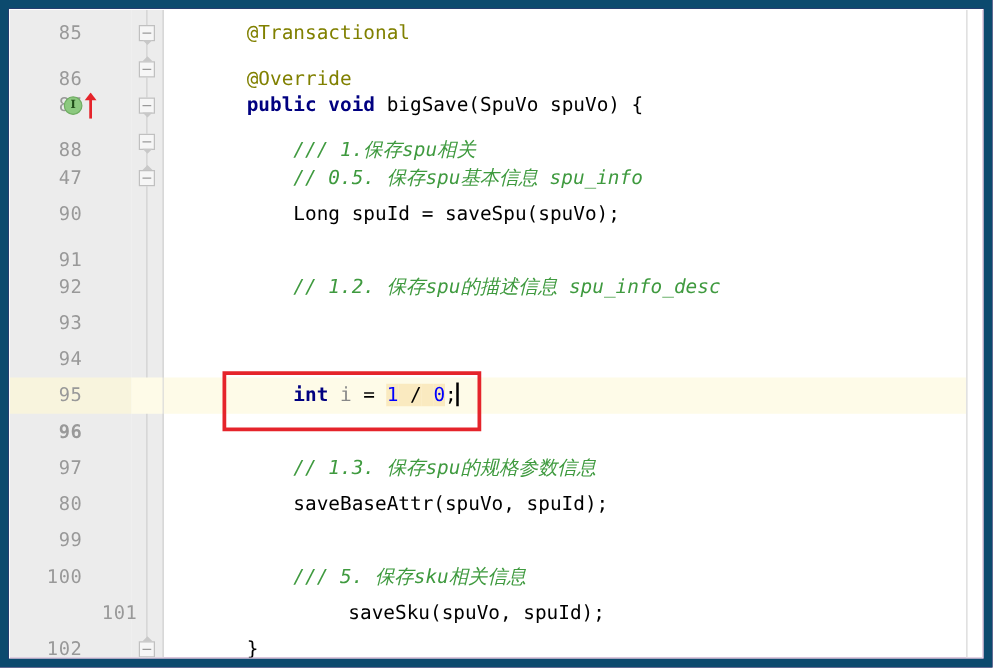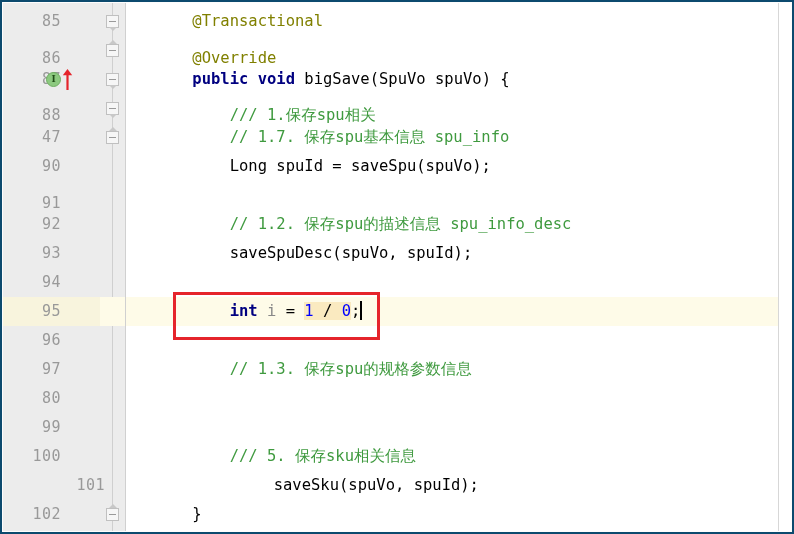--- a/index.html
+++ b/index.html
@@ -14,21 +14,21 @@
     font-family: "DejaVu Sans Mono", "Liberation Mono", monospace;
   }
 
   
   #editor-window {
     position: relative;
     box-sizing: border-box;
     width: 794px;
     height: 534px;
     background: #701a75;
-    border: 2px solid #0c4a6e;
+    border: 7px solid #0c4a6e;
     box-shadow: inset 0 0 0 1px #fdfdfd;
     overflow: hidden;
   }
 
   
   #code-area {
     position: absolute;
     left: 1px;
     top: 1px;
     right: 1px;
@@ -121,21 +121,21 @@
     line-height: 29px;
     white-space: pre;
     font-family: "DejaVu Sans Mono", "Liberation Mono", monospace;
     font-size: 15.5px;
     color: #000000;
   }
 
   
   .tok-annotation { color: #808000; }
   .tok-keyword    { color: #000080; font-weight: bold; }
-  .tok-comment    { color: #3f9a3f; }
+  .tok-comment    { color: #3f9a3f; font-style: italic; }
   .tok-plain      { color: #000000; }
   .tok-number     { color: #0000ff; }
   .tok-local      { color: #888888; }
   .sel            { background: #faeac0; }
 
   
   .caret {
     display: inline-block;
     width: 0;
     border-left: 2px solid #000000;
@@ -271,21 +271,21 @@
           <div class="code-bg"></div>
           <div class="line-number">88</div>
           <div class="code-text"><span class="tok-plain">        </span><span class="tok-comment">/// 1.保存spu相关</span></div>
         </div>
         <div class="fold-marker down" style="top: 99px;"></div>
         <div class="row" style="top: 120px;">
           <div class="ln-bg"></div>
           <div class="fold-bg"></div>
           <div class="code-bg"></div>
           <div class="line-number">47</div>
-          <div class="code-text"><span class="tok-plain">        </span><span class="tok-comment">// 1.7. 保存spu基本信息 spu_info</span></div>
+          <div class="code-text"><span class="tok-plain">        </span><span class="tok-comment">// 0.5. 保存spu基本信息 spu_info</span></div>
         </div>
         <div class="fold-marker up" style="top: 128px;"></div>
         <div class="row" style="top: 149px;">
           <div class="ln-bg"></div>
           <div class="fold-bg"></div>
           <div class="code-bg"></div>
           <div class="line-number">90</div>
           <div class="code-text"><span class="tok-plain">        Long spuId = saveSpu(spuVo);</span></div>
         </div>
         <div class="row" style="top: 178px; margin-top: 8px;">
@@ -300,55 +300,55 @@
           <div class="fold-bg"></div>
           <div class="code-bg"></div>
           <div class="line-number">92</div>
           <div class="code-text"><span class="tok-plain">        </span><span class="tok-comment">// 1.2. 保存spu的描述信息 spu_info_desc</span></div>
         </div>
         <div class="row" style="top: 236px;">
           <div class="ln-bg"></div>
           <div class="fold-bg"></div>
           <div class="code-bg"></div>
           <div class="line-number">93</div>
-          <div class="code-text"><span class="tok-plain">        saveSpuDesc(spuVo, spuId);</span></div>
         </div>
         <div class="row" style="top: 265px;">
           <div class="ln-bg"></div>
           <div class="fold-bg"></div>
           <div class="code-bg"></div>
           <div class="line-number">94</div>
           <div class="code-text"></div>
         </div>
         <div class="row current" style="top: 294px;">
           <div class="ln-bg"></div>
           <div class="fold-bg"></div>
           <div class="code-bg"></div>
           <div class="line-number">95</div>
           <div class="code-text"><span class="tok-plain">        </span><span class="tok-keyword">int</span><span class="tok-plain"> </span><span class="tok-local">i</span><span class="tok-plain"> = </span><span class="tok-number sel">1</span><span class="tok-plain sel"> </span><span class="tok-plain sel">/</span><span class="tok-plain sel"> </span><span class="tok-number sel">0</span><span class="tok-plain">;</span><span class="caret"></span></div>
         </div>
-        <div class="row" style="top: 323px;">
+        <div class="row" style="top: 323px; font-weight: bold;">
           <div class="ln-bg"></div>
           <div class="fold-bg"></div>
           <div class="code-bg"></div>
           <div class="line-number">96</div>
           <div class="code-text"></div>
         </div>
         <div class="row" style="top: 352px;">
           <div class="ln-bg"></div>
           <div class="fold-bg"></div>
           <div class="code-bg"></div>
           <div class="line-number">97</div>
           <div class="code-text"><span class="tok-plain">        </span><span class="tok-comment">// 1.3. 保存spu的规格参数信息</span></div>
         </div>
         <div class="row" style="top: 381px;">
           <div class="ln-bg"></div>
           <div class="fold-bg"></div>
           <div class="code-bg"></div>
           <div class="line-number">80</div>
+          <div class="code-text"><span class="tok-plain">        saveBaseAttr(spuVo, spuId);</span></div>
         </div>
         <div class="row" style="top: 410px;">
           <div class="ln-bg"></div>
           <div class="fold-bg"></div>
           <div class="code-bg"></div>
           <div class="line-number">99</div>
           <div class="code-text"></div>
         </div>
         <div class="row" style="top: 439px;">
           <div class="ln-bg"></div>

